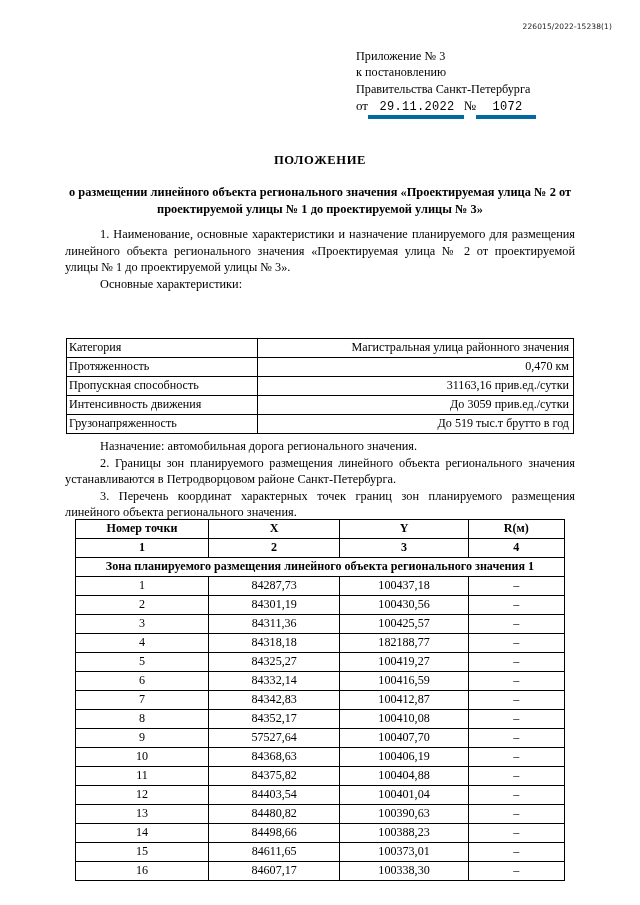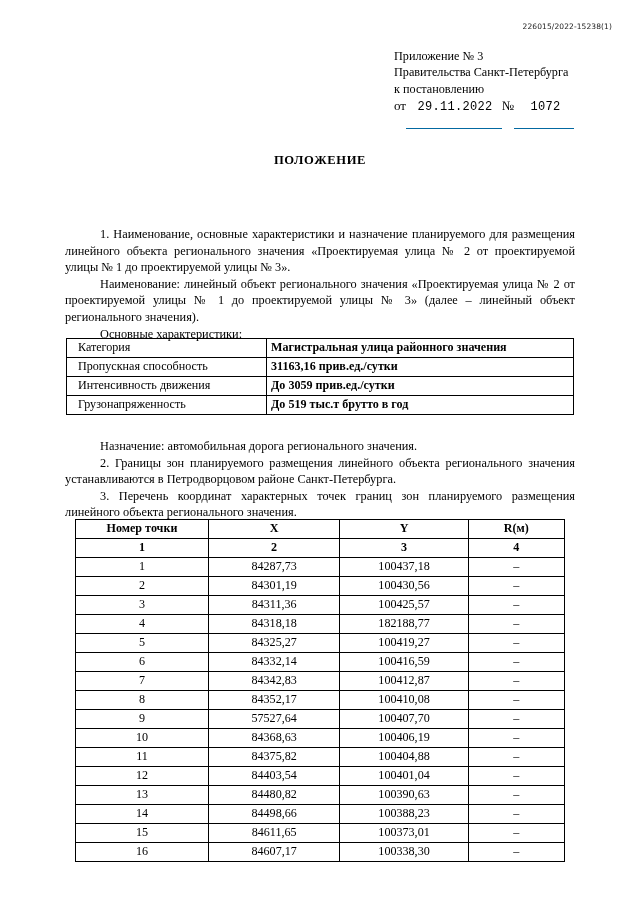--- a/index.html
+++ b/index.html
@@ -32,38 +32,38 @@
     font-size: 7.5px;
     letter-spacing: 0.1px;
     color: #1a1a1a;
     white-space: nowrap;
   }
 
   
   .approval {
     position: absolute;
     top: 48px;
-    left: 394px;
+    left: 356px;
     font-size: 12.2px;
     line-height: 16.3px;
     white-space: nowrap;
   }
   .approval-line { display: block; }
   .approval-date-row {
     display: flex;
     align-items: baseline;
     margin-top: 1px;
   }
   .ap-lbl { font-size: 13px; }
   .typed {
     font-family: "Liberation Mono", "DejaVu Sans Mono", monospace;
     font-size: 12px;
     letter-spacing: 0.3px;
-    border-bottom: 1px solid #0369a1;
-    padding: 0 4px 13px 6px;
+    border-bottom: 4px solid #0369a1;
+    padding: 0 4px 0 6px;
     display: inline-block;
     text-align: center;
   }
   .typed.date { min-width: 86px; }
   .typed.num  { min-width: 50px; }
 
   
   .doc-title {
     position: absolute;
     top: 152px;
@@ -121,25 +121,24 @@
   
   #characteristics-table {
     position: absolute;
     top: 338px;
     left: 66px;
     width: 508px;
   }
   #characteristics-table td.c-name {
     width: 184px;
     text-align: left;
-    padding-left: 11px;
+    padding-left: 2px;
   }
   #characteristics-table td.c-val {
-    text-align: left;
-    font-weight: bold;
+    text-align: right;
   }
 
   
   #coordinates-table {
     position: absolute;
     top: 519px;
     left: 75px;
     width: 490px;
   }
   #coordinates-table th {
@@ -161,45 +160,52 @@
 </style>
 </head>
 <body>
 
 <div class="page">
 
   <div class="reg-stamp">226015/2022-15238(1)</div>
 
   <div class="approval">
     <span class="approval-line">Приложение № 3</span>
+    <span class="approval-line">к постановлению</span>
     <span class="approval-line">Правительства Санкт-Петербурга</span>
-    <span class="approval-line">к постановлению</span>
     <span class="approval-date-row">
       <span class="ap-lbl">от</span>
       <span class="typed date">29.11.2022</span>
       <span class="ap-lbl">№</span>
       <span class="typed num">1072</span>
     </span>
   </div>
 
   <div class="doc-title">
     <span class="t-main">ПОЛОЖЕНИЕ</span>
   </div>
+  <div class="doc-subtitle">
+    <span>о размещении линейного объекта регионального значения «Проектируемая улица</span>
+    <span>№ 2 от проектируемой улицы № 1 до проектируемой улицы № 3»</span>
+  </div>
 
   <div class="body-block" id="block-1">
     <p class="para last-line-left">1. Наименование, основные характеристики и назначение планируемого для размещения линейного объекта регионального значения «Проектируемая улица № 2 от проектируемой улицы № 1 до проектируемой улицы № 3».</p>
-    <p class="para last-line-left">Наименование: линейный объект регионального значения «Проектируемая улица № 2 от проектируемой улицы № 1 до проектируемой улицы № 3» (далее – линейный объект регионального значения).</p>
     <p class="para last-line-left">Основные характеристики:</p>
   </div>
 
   <table id="characteristics-table">
     <tbody>
         <tr>
           <td class="c-name">Категория</td>
           <td class="c-val">Магистральная улица районного значения</td>
+        </tr>
+        <tr>
+          <td class="c-name">Протяженность</td>
+          <td class="c-val">0,470 км</td>
         </tr>
         <tr>
           <td class="c-name">Пропускная способность</td>
           <td class="c-val">31163,16 прив.ед./сутки</td>
         </tr>
         <tr>
           <td class="c-name">Интенсивность движения</td>
           <td class="c-val">До 3059 прив.ед./сутки</td>
         </tr>
         <tr>
@@ -224,20 +230,23 @@
           <th class="col-r">R(м)</th>
         </tr>
         <tr class="colnum-row">
           <td>1</td>
           <td>2</td>
           <td>3</td>
           <td>4</td>
         </tr>
       </thead>
     <tbody>
+        <tr class="section-row">
+          <td colspan="4">Зона планируемого размещения линейного объекта регионального значения 1</td>
+        </tr>
         <tr>
           <td>1</td>
           <td>84287,73</td>
           <td>100437,18</td>
           <td class="dash">–</td>
         </tr>
         <tr>
           <td>2</td>
           <td>84301,19</td>
           <td>100430,56</td>

